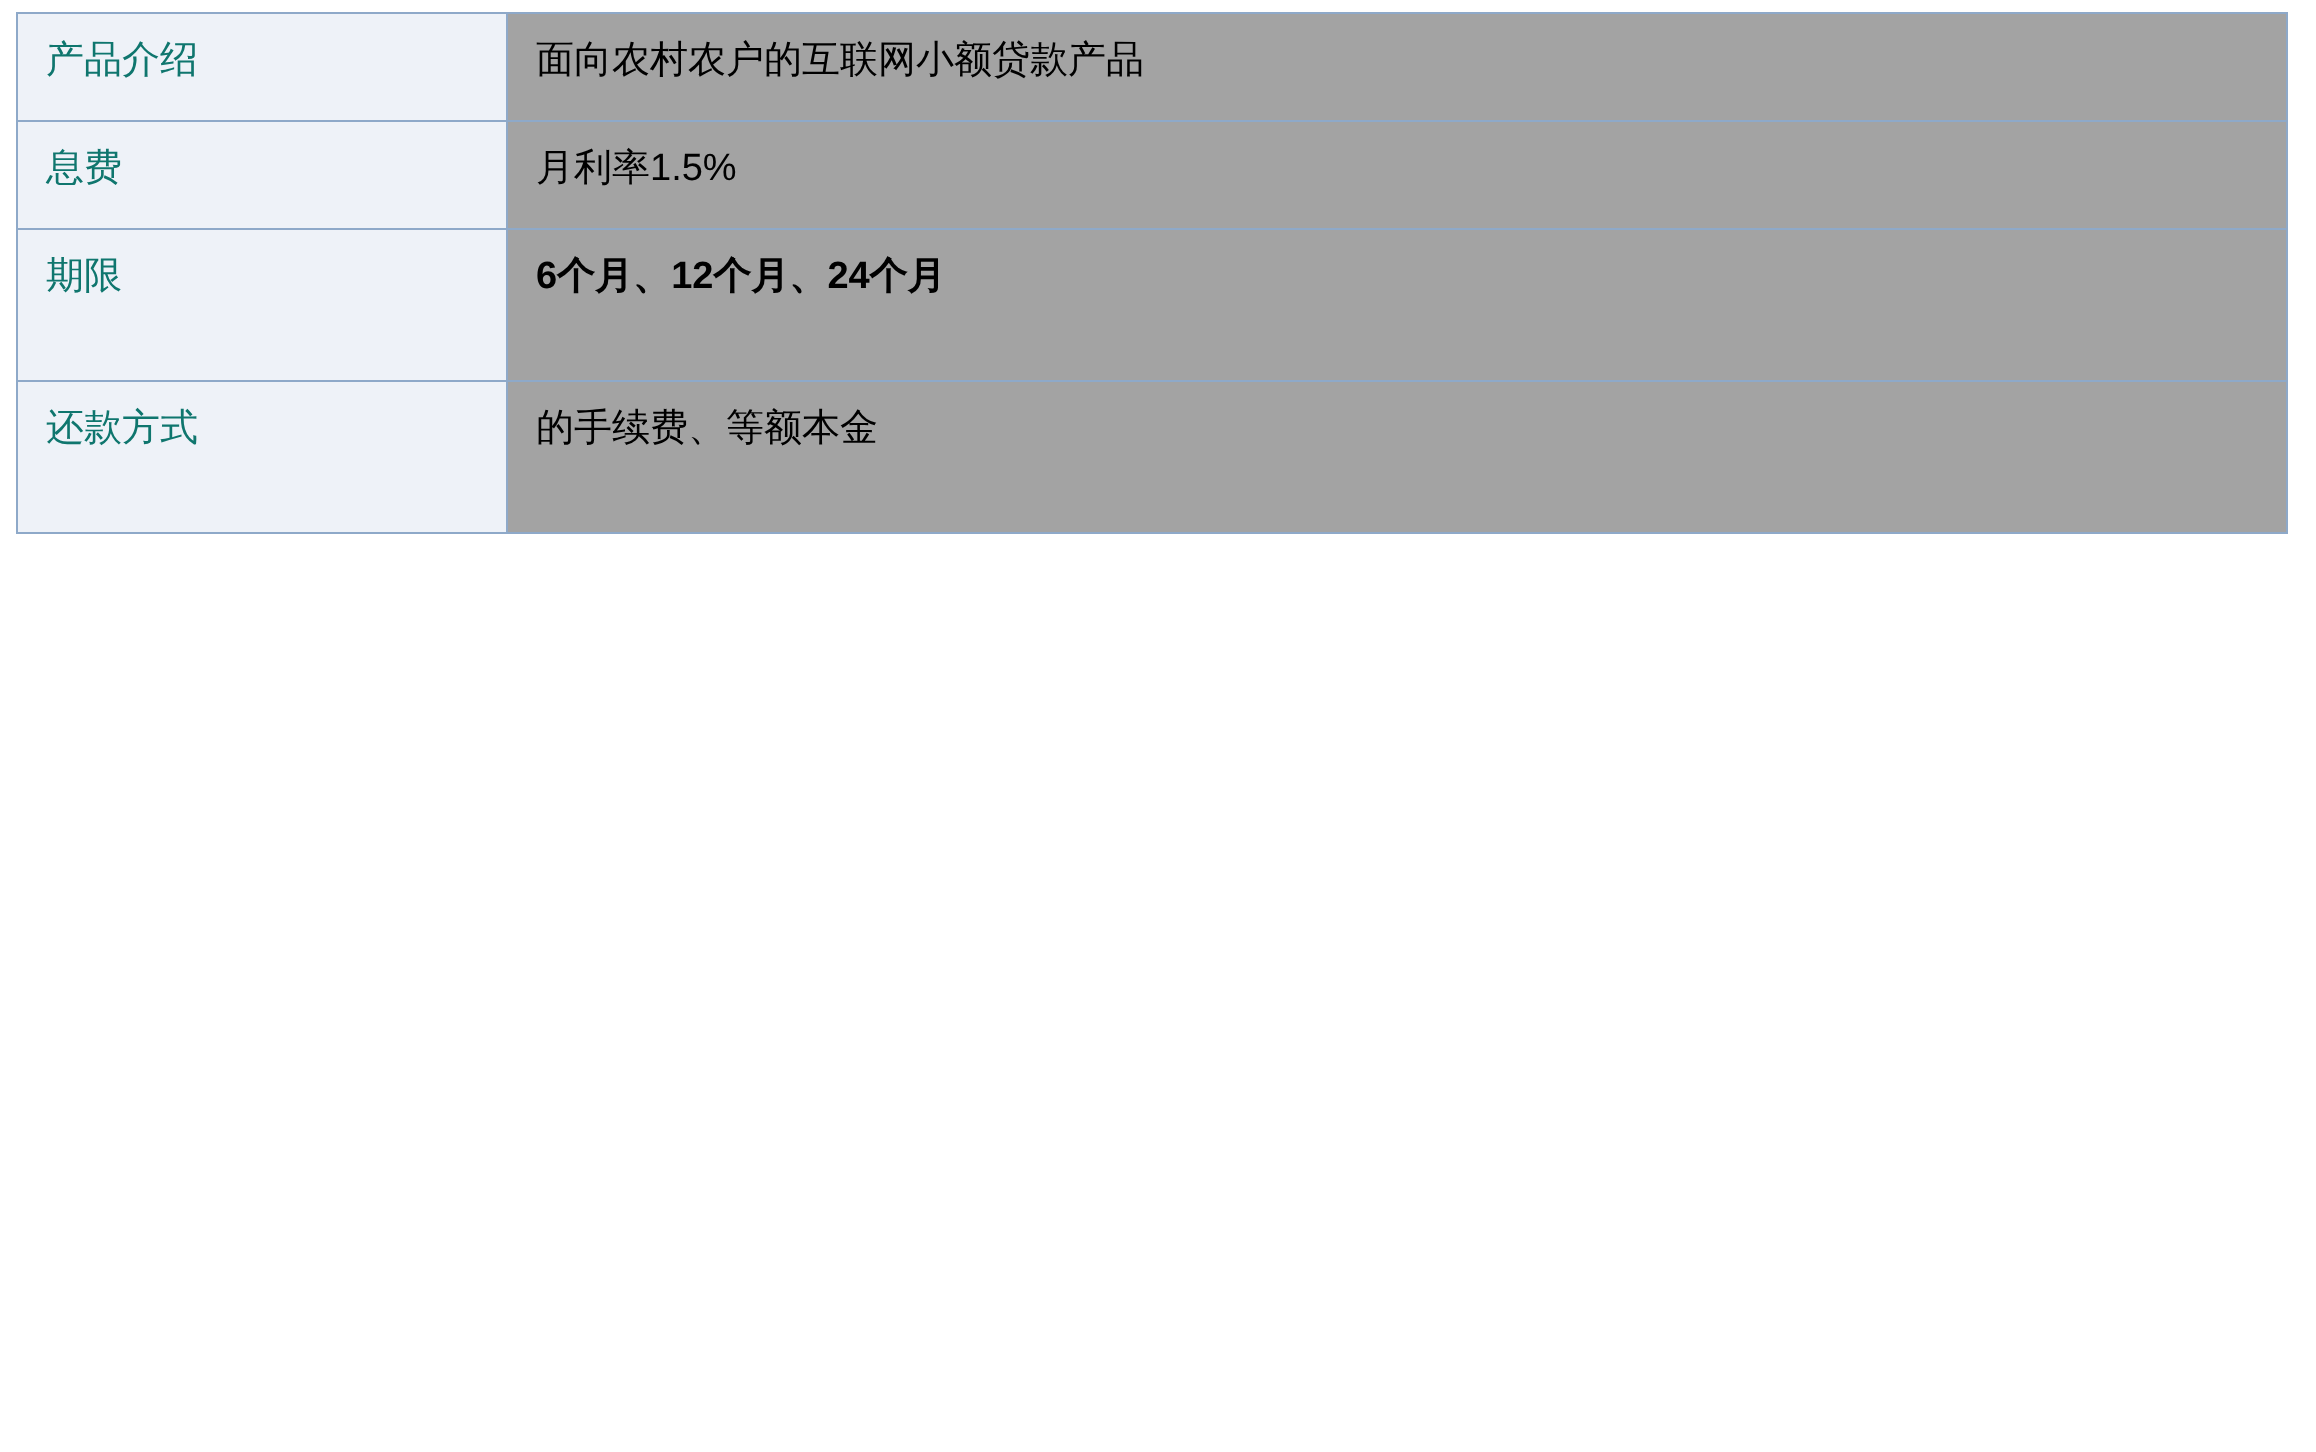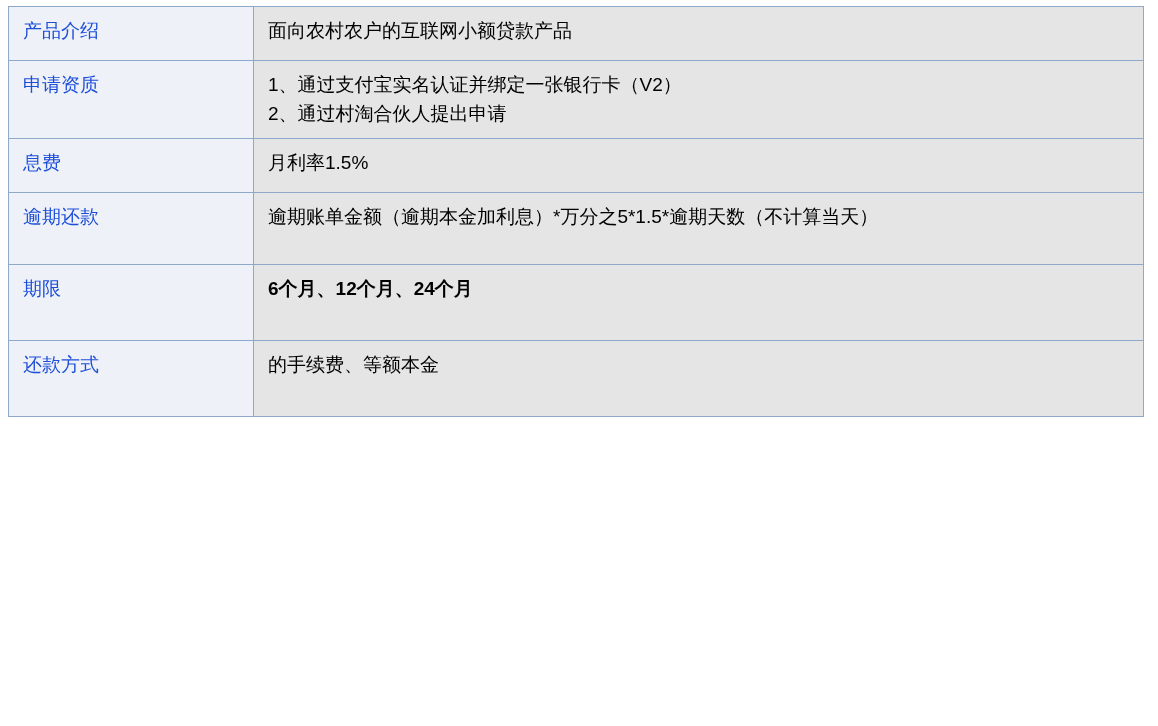--- a/index.html
+++ b/index.html
@@ -31,25 +31,25 @@
     border: 1px solid #8ea9c9;
     vertical-align: top;
     padding: 10px 12px 10px 14px;
     font-size: 19px;
     line-height: 1.5;
   }
   td.label-cell {
     width: 218px;
     background: #eef2f8;
     font-size: 19px;
-    color: #1d4ed8;
+    color: #0f766e;
     font-family: Liberation Serif, serif;
   }
   td.value-cell {
-    background: #e5e5e5;
+    background: #a3a3a3;
     font-size: 19px;
   }
   .line {
     display: block;
     white-space: pre-wrap;
   }
   .bold {
     font-weight: bold;
   }
   .row-tall td { padding-top: 12px; padding-bottom: 14px; }
@@ -64,48 +64,31 @@
       <tr style="height:54px">
         <td class="label-cell">
           <span class="line">产品介绍</span>
         </td>
         <td class="value-cell">
           <span class="line">面向农村农户的互联网小额贷款产品</span>
         </td>
       </tr>
 
 
-      <tr style="height:74px">
-        <td class="label-cell">
-          <span class="line">申请资质</span>
-        </td>
-        <td class="value-cell">
-          <span class="line">1、通过支付宝实名认证并绑定一张银行卡（V2）</span>
-          <span class="line">2、通过村淘合伙人提出申请</span>
-        </td>
-      </tr>
 
       <tr style="height:54px">
         <td class="label-cell">
           <span class="line">息费</span>
         </td>
         <td class="value-cell">
           <span class="line">月利率1.5%</span>
         </td>
       </tr>
 
 
-      <tr class="row-tall" style="height:72px">
-        <td class="label-cell">
-          <span class="line">逾期还款</span>
-        </td>
-        <td class="value-cell">
-          <span class="line">逾期账单金额（逾期本金加利息）*万分之5*1.5*逾期天数（不计算当天）</span>
-        </td>
-      </tr>
 
 
       <tr class="row-tall" style="height:76px">
         <td class="label-cell">
           <span class="line">期限</span>
         </td>
         <td class="value-cell">
           <span class="line bold">6个月、12个月、24个月</span>
         </td>
       </tr>

